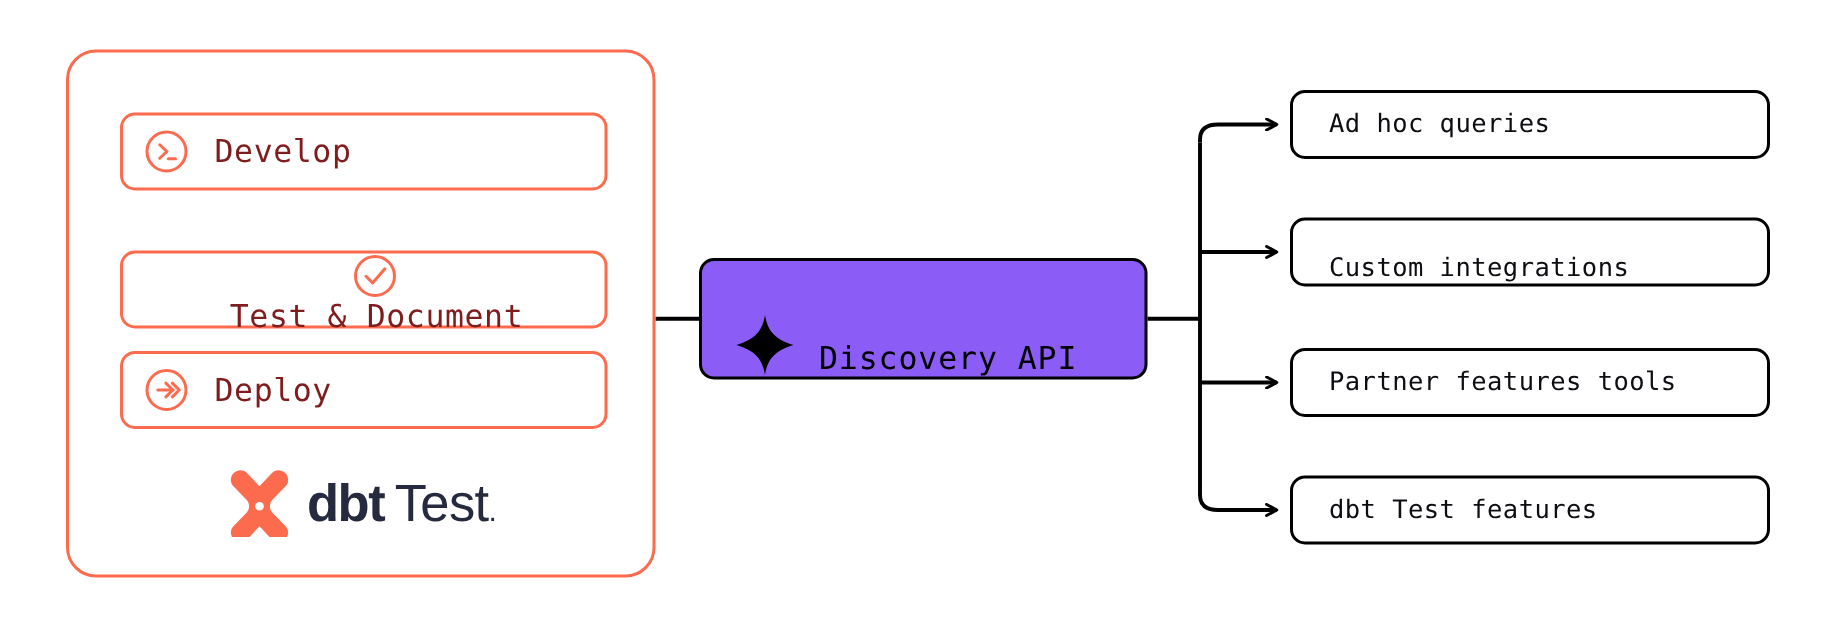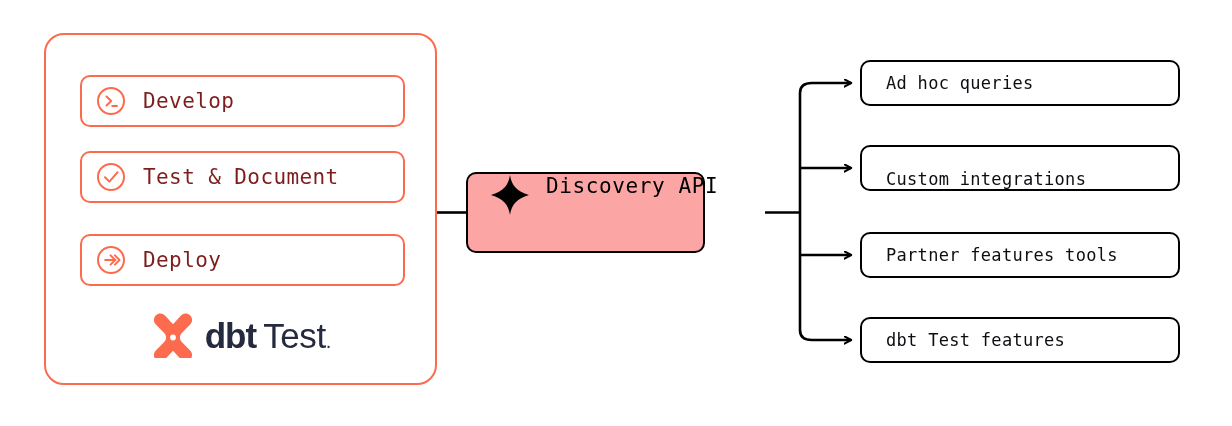--- a/index.html
+++ b/index.html
@@ -63,21 +63,21 @@
   }
   .stage-item .stage-label {
     margin-left: 17px;
     font-size: 21px;
     letter-spacing: 0.4px;
     color: #7f1d1d;
     white-space: nowrap;
   }
 
   .stage-develop  { top: 40px; }
-  .stage-test     { top: 116px; }
+  .stage-test     { top: 132px; flex-direction: column; }
   .stage-deploy   { top: 199px; }
 
   
   .dbt-logo-row {
     position: absolute;
     left: 0;
     right: 0;
     top: 272px;
     height: 56px;
     display: flex;
@@ -110,28 +110,28 @@
   .dbt-word .w-dot {
     font-weight: 400;
     font-size: 20px;
   }
 
   
   .center-node {
     position: absolute;
     left: 466px;
     top: 172px;
-    width: 239px;
+    width: 299px;
     height: 81px;
     box-sizing: border-box;
-    background: #fca5a5;
+    background: #8b5cf6;
     border: 2px solid #000000;
     border-radius: 10px;
     display: flex;
-    align-items: flex-start;
+    align-items: flex-end;
   }
   .center-node .spark-icon {
     width: 40px;
     height: 42px;
     margin-left: 22px;
     flex: 0 0 auto;
     display: block;
   }
   .center-node .center-label {
     margin-left: 16px;

